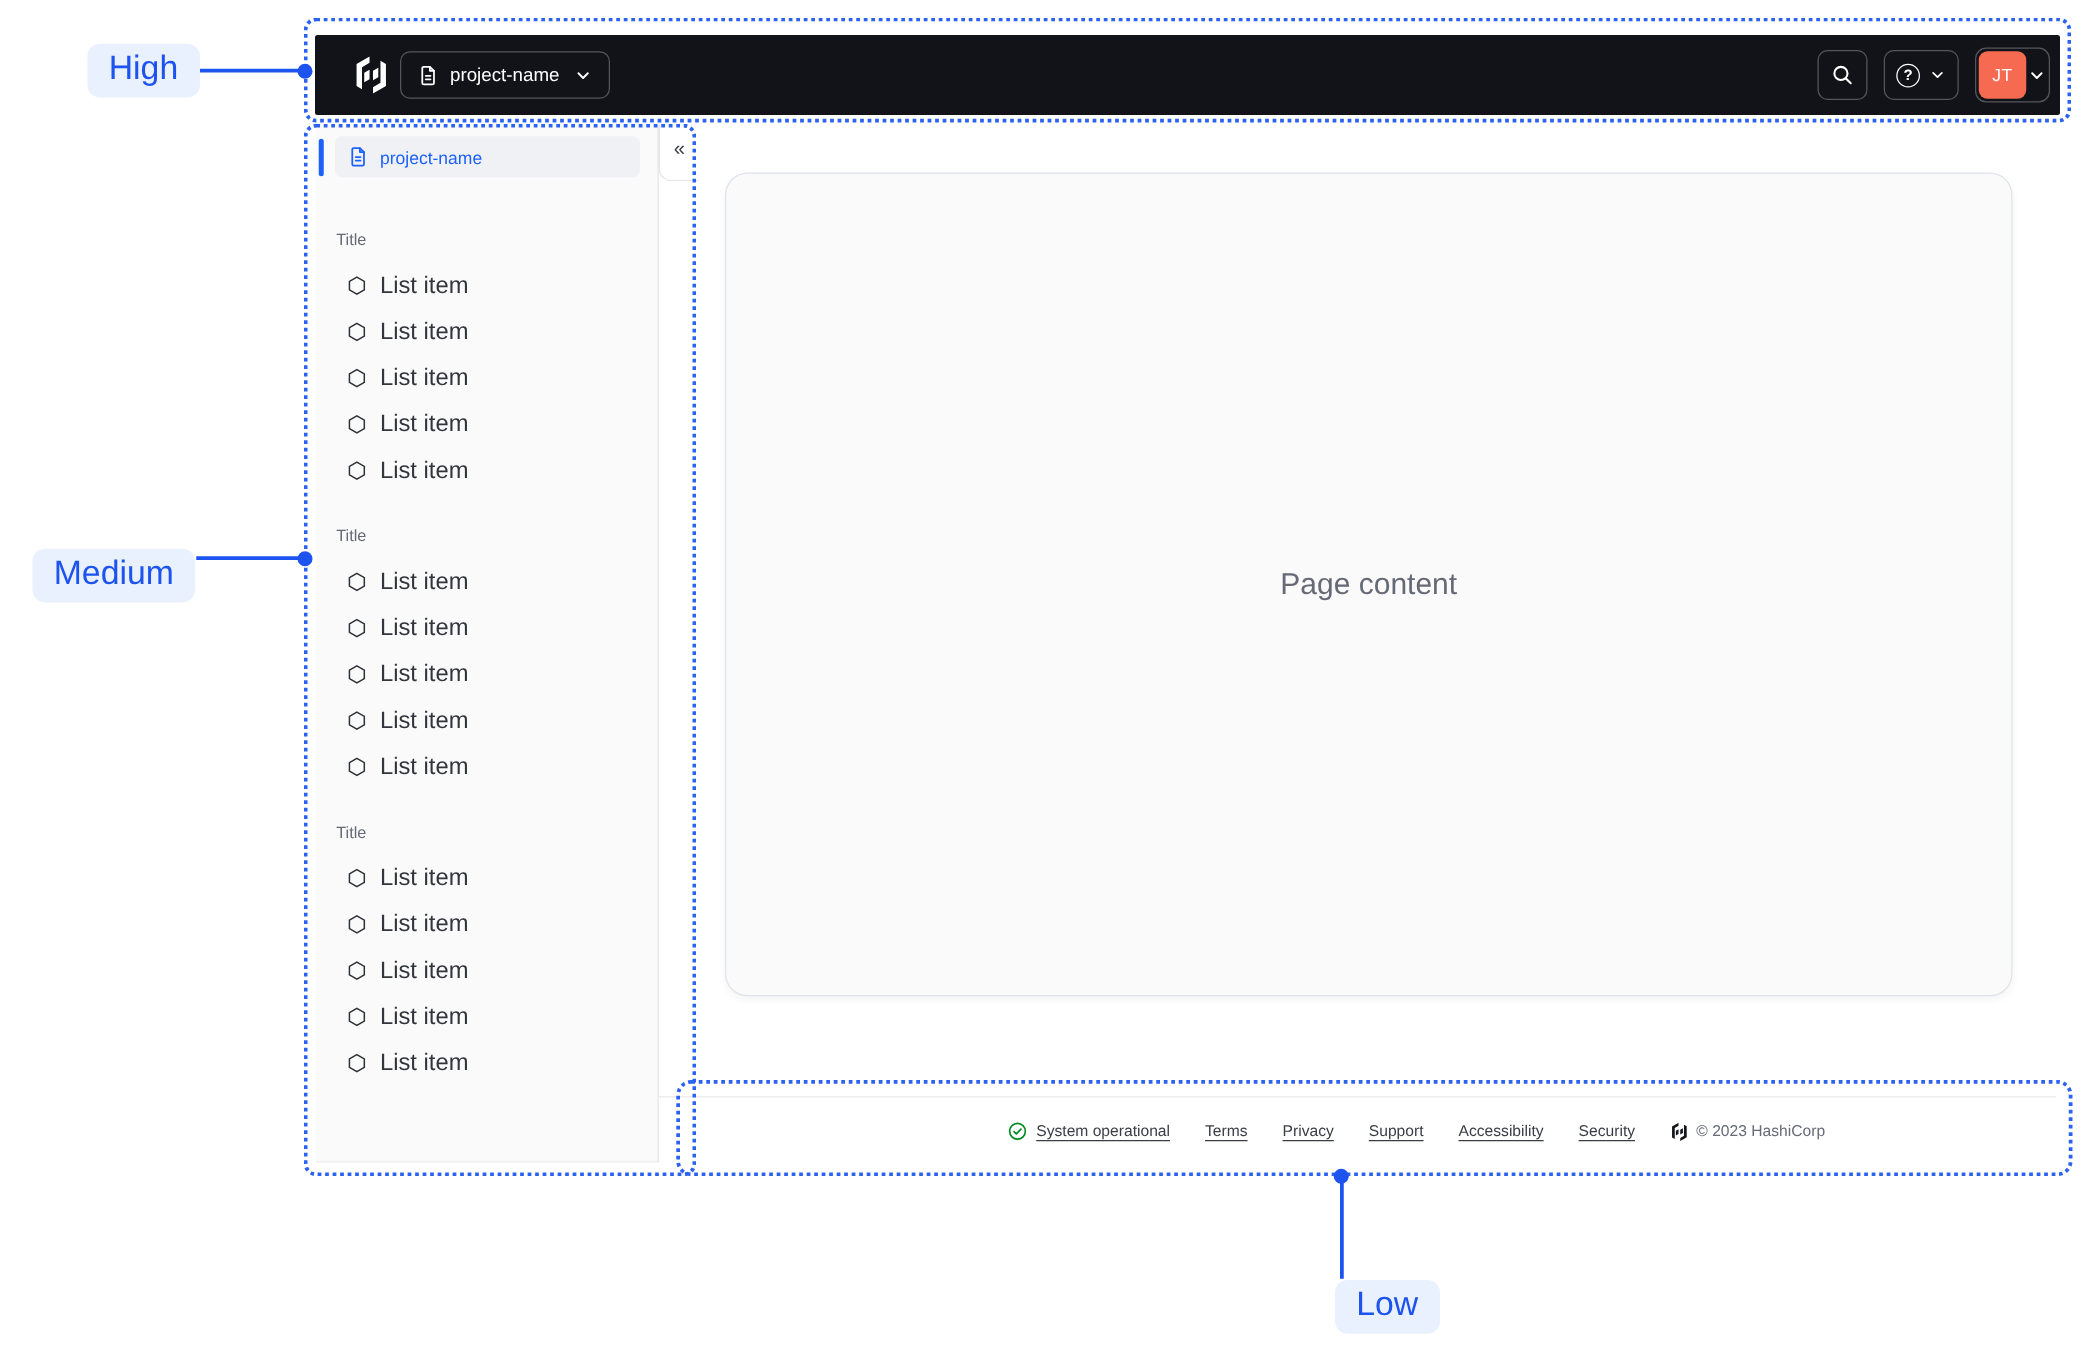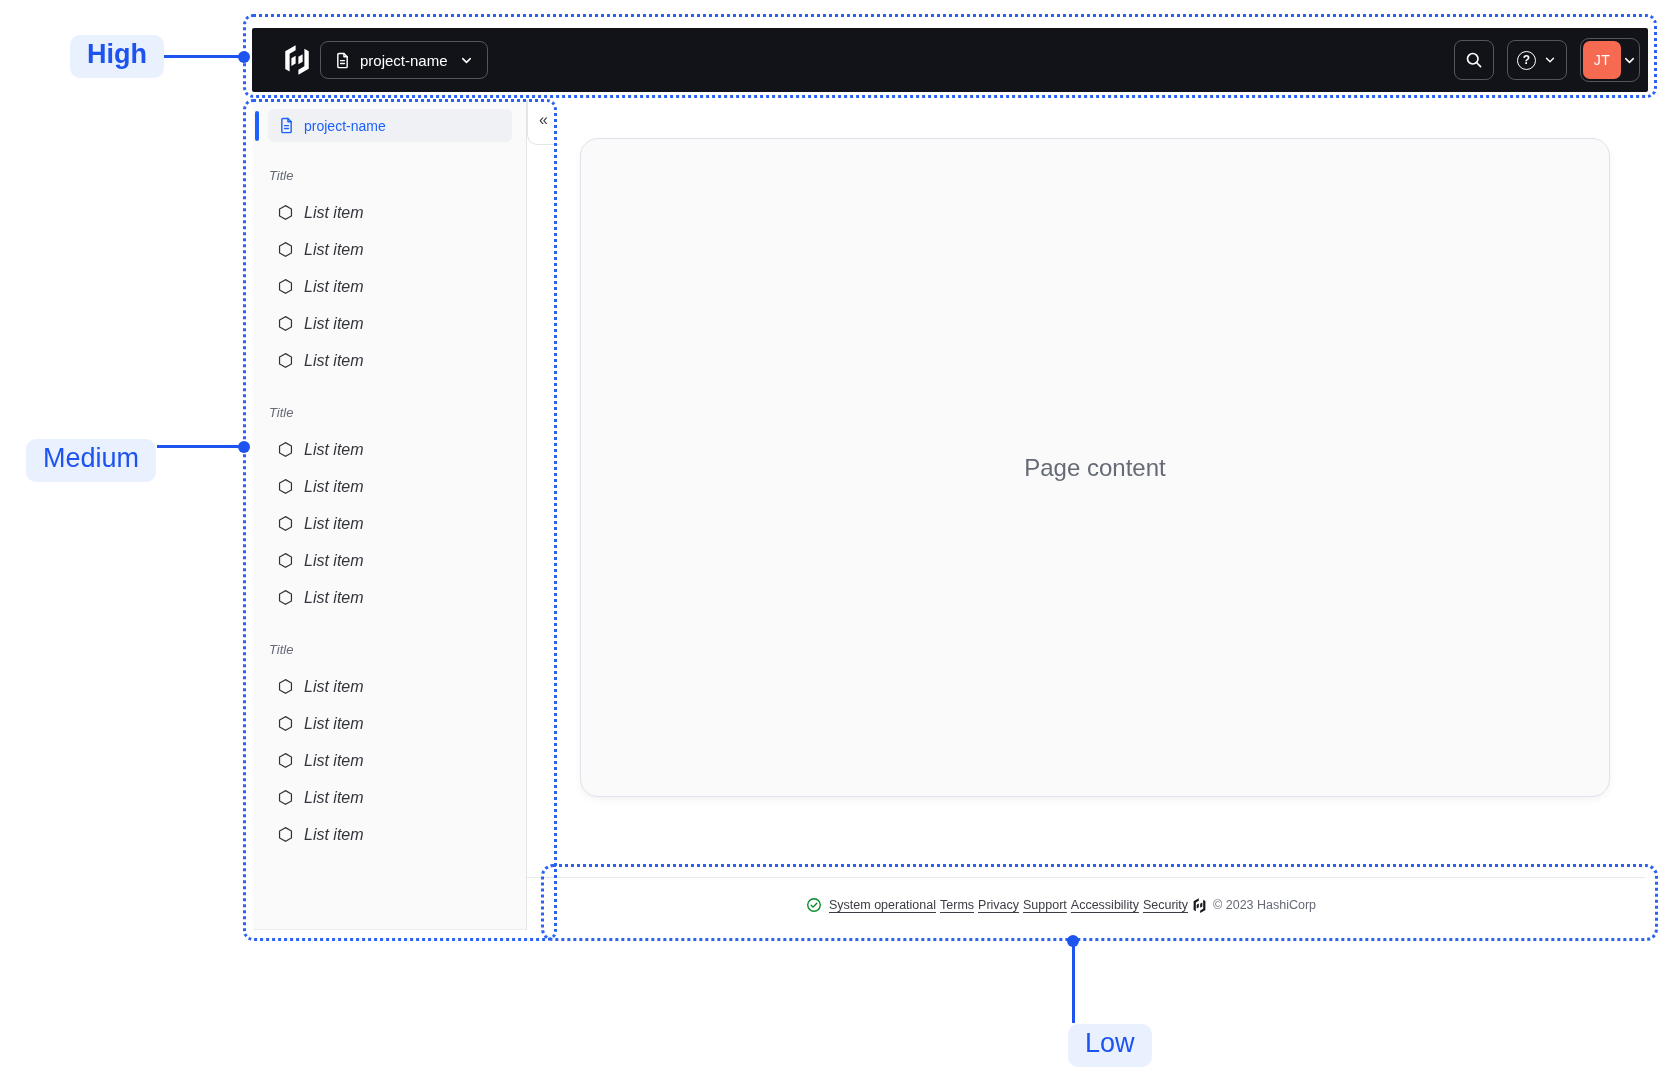--- a/index.html
+++ b/index.html
@@ -47,68 +47,68 @@
     position:absolute;left:253px;top:100px;width:274px;height:830px;
     background:#fafafa;border-right:1px solid #e4e5e9;border-bottom:1px solid #ecedef;
   }
   .active-bar{position:absolute;left:2px;top:11px;width:4px;height:30px;border-radius:3px;background:var(--link-blue,#1c61fb);}
   .project-row{
     position:absolute;left:15px;top:9px;right:14px;height:33px;border-radius:6px;
     background:#f0f1f4;display:flex;align-items:center;gap:9px;padding:0 10px;cursor:pointer;
   }
   .project-row .doc{width:17px;height:17px;color:var(--link-blue,#1c61fb);}
   .project-row span.lbl{color:var(--link-blue,#1c61fb);font-size:14px;}
-  .side-nav{position:absolute;left:0;right:1px;top:42px;font-style:italic;}
+  .side-nav{position:absolute;left:0;right:1px;top:58px;}
   .side-section{margin-top:24px;padding:0 16px;}
   .side-title{height:20px;line-height:20px;margin-bottom:8px;color:#656a76;font-size:13px;}
   .side-item{display:flex;align-items:center;gap:10px;height:37px;padding-left:8px;cursor:pointer;}
   .side-item .hex{width:17px;height:17px;color:#2f3138;}
   .side-item .hex svg{width:100%;height:100%;}
-  .side-item span.lbl{font-size:16px;color:#33353c;}
+  .side-item span.lbl{font-size:19px;color:#33353c;}
 
   .collapse-flap{
     position:absolute;left:527px;top:100px;width:32px;height:45px;background:#fff;
     border:none;border-left:1px solid #e4e5e9;border-bottom:1px solid #e4e5e9;
     border-radius:0 0 0 10px;cursor:pointer;color:#3b3d45;font-size:16px;
     display:flex;align-items:center;justify-content:center;font-family:inherit;padding-bottom:6px;
   }
 
   
   .main-box{
     position:absolute;left:580px;top:138px;width:1030px;height:659px;
     background:#fafafa;border:1px solid #e0e2ec;border-radius:18px;
     box-shadow:0 3px 6px rgba(101,106,118,.07);
     display:flex;align-items:center;justify-content:center;
   }
   .main-box .ph{font-size:24px;color:#656a76;}
 
   
   .footer-divider{position:absolute;left:527px;top:877px;width:1118px;height:1px;background:#e8e9ec;}
   .footer-row{
-    position:absolute;left:806px;top:893px;height:24px;display:flex;align-items:center;gap:4px;
+    position:absolute;left:806px;top:893px;height:24px;display:flex;align-items:center;gap:28px;
     font-size:12.5px;color:#3a3d44;
   }
   .f-status{display:flex;align-items:center;gap:7px;cursor:pointer;}
   .f-status .chk{width:16px;height:16px;color:var(--status-green,#008a22);}
   .f-status .chk svg{width:100%;height:100%;}
   .f-status u,.f-link{color:#3a3d44;text-decoration:underline;text-underline-offset:2.5px;cursor:pointer;}
   .f-copy{display:flex;align-items:center;gap:6px;color:#656a76;justify-content:space-between;}
   .f-copy .mark{width:15px;height:15px;color:#15171c;}
   .f-copy .mark svg{width:100%;height:100%;}
 
   
   .outline{position:absolute;border:3px dotted var(--outline-blue,#2b62f1);border-radius:10px;pointer-events:none;}
   .o-high{left:243px;top:14px;width:1414px;height:84px;}
   .o-medium{left:243px;top:99px;width:314px;height:842px;}
   .o-low{left:541px;top:864px;width:1117px;height:77px;border-radius:12px;}
   .ann-label{
     position:absolute;background:var(--label-bg,#e9f1fe);color:var(--accent,#1d53ef);
     font-size:27px;font-weight:500;padding:3px 17px 6px;border-radius:10px;line-height:1.25;
   }
-  .l-high{left:70px;top:35px;font-weight:bold;}
+  .l-high{left:70px;top:35px;}
   .l-medium{left:26px;top:439px;}
   .l-low{left:1068px;top:1024px;}
   .conn{position:absolute;background:var(--accent,#1d53ef);}
   .c-high{left:153px;top:55px;width:91px;height:3px;}
   .c-medium{left:157px;top:445px;width:87px;height:3px;}
   .c-low{left:1072px;top:941px;width:3px;height:82px;}
   .dot{position:absolute;width:12px;height:12px;border-radius:50%;background:var(--accent,#1d53ef);}
   .d-high{left:238px;top:51px;}
   .d-medium{left:238px;top:441px;}
   .d-low{left:1067px;top:935px;}

